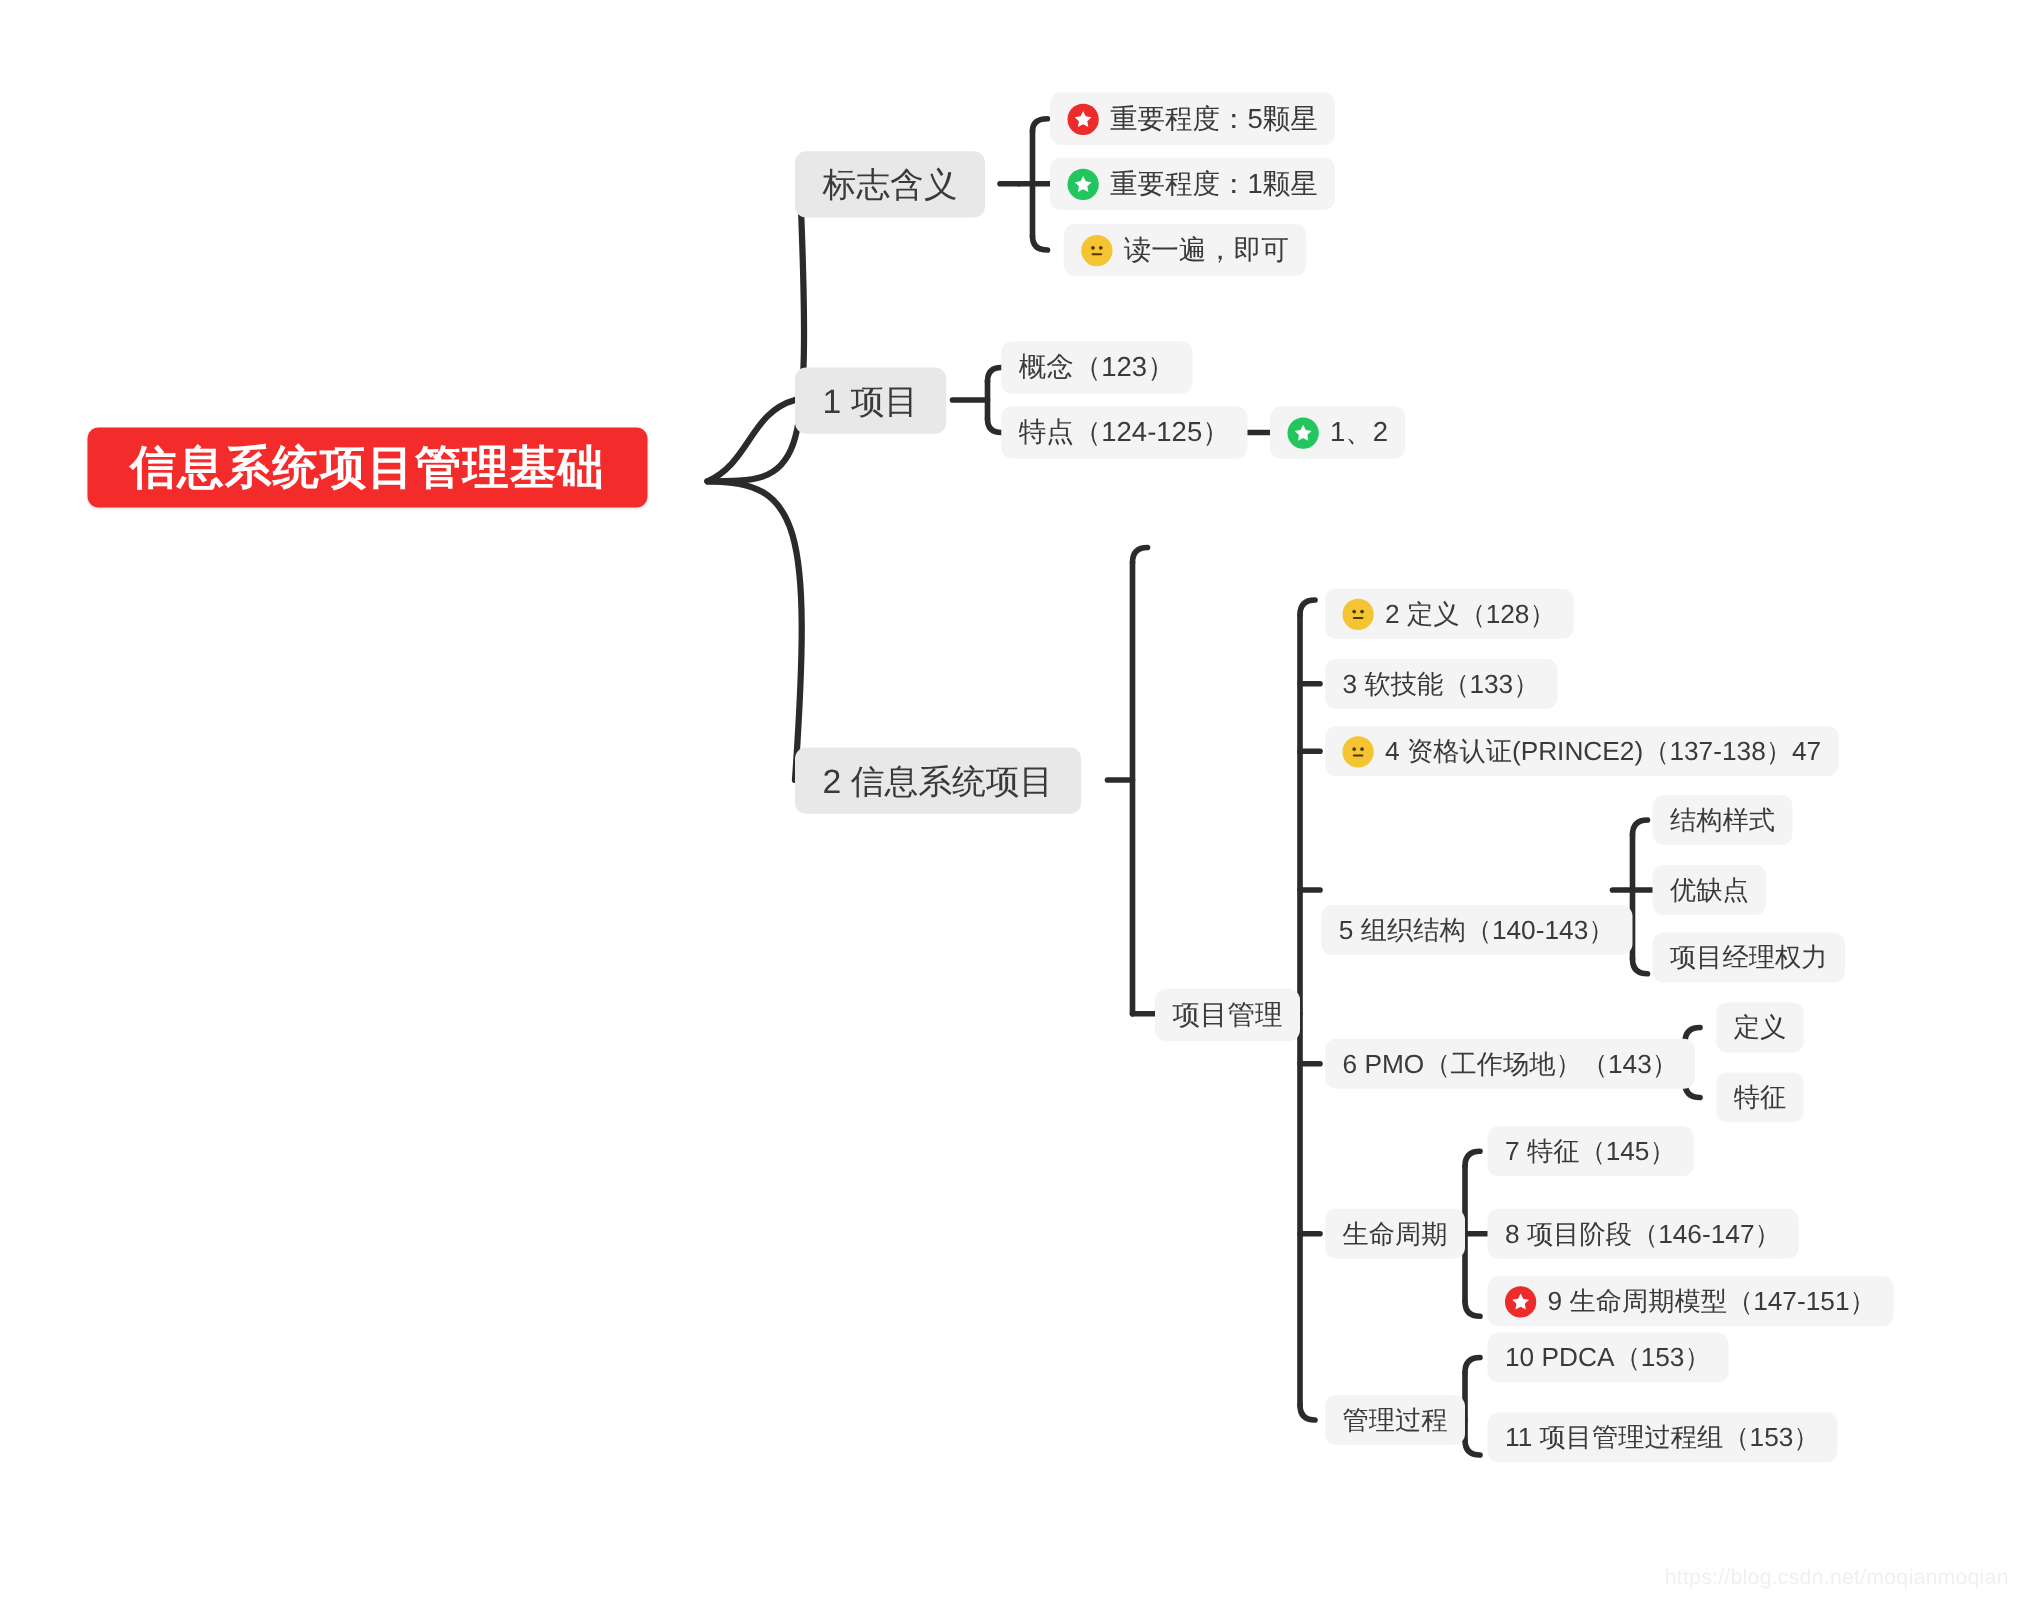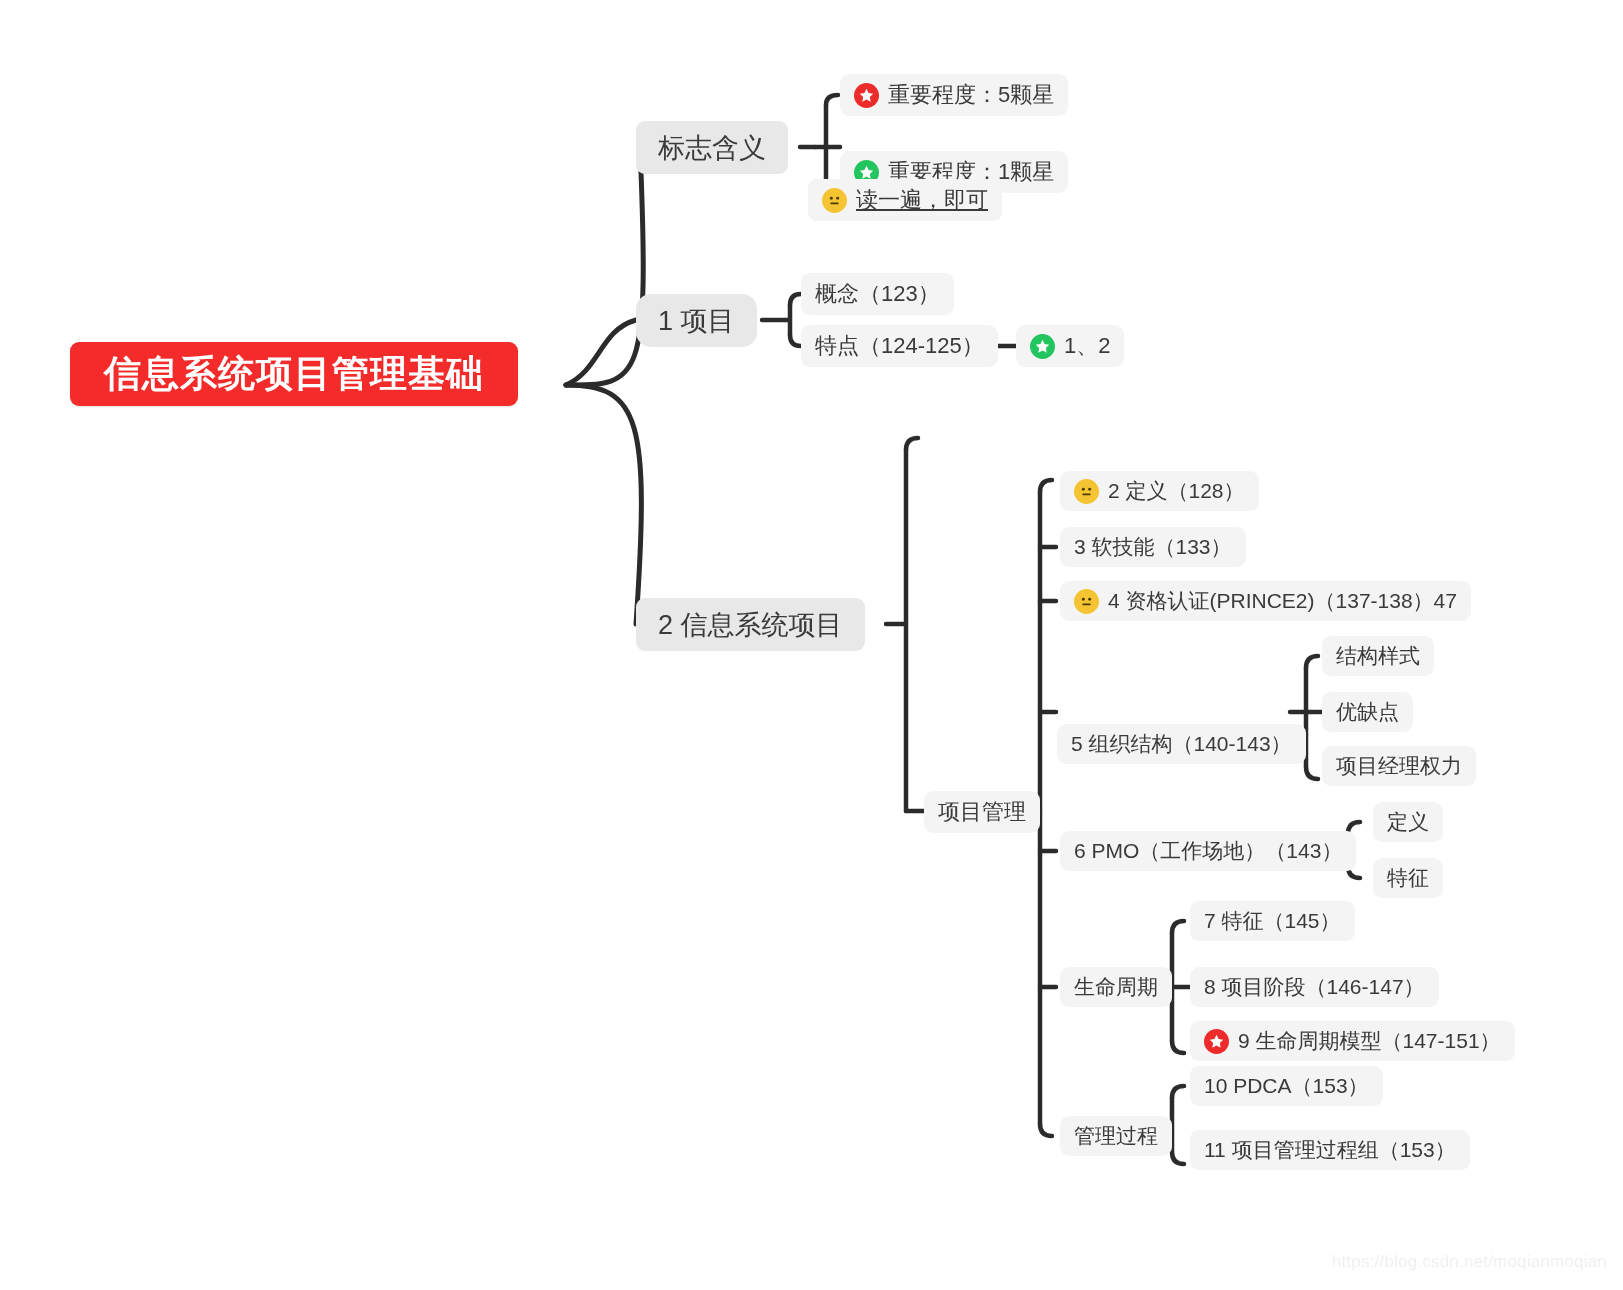--- a/index.html
+++ b/index.html
@@ -176,41 +176,41 @@
 
   <div class="node lvl2" style="left:840px; top:74px;text-align:center;">
     <span class="ico star-red">
       <svg width="17" height="17" viewBox="0 0 24 24">
           <path fill="#fff" d="M12 2.6l2.9 6 6.6.9-4.8 4.6 1.2 6.6L12 17.6 6.1 20.7l1.2-6.6L2.5 9.5l6.6-.9z"></path>
         </svg>
     </span>
     <span class="label">重要程度：5颗星</span>
   </div>
 
-  <div class="node lvl2" style="left:840px; top:126px;margin-top:25px;">
+  <div class="node lvl2" style="left:840px; top:126px;">
     <span class="ico star-green">
       <svg width="17" height="17" viewBox="0 0 24 24">
           <path fill="#fff" d="M12 2.6l2.9 6 6.6.9-4.8 4.6 1.2 6.6L12 17.6 6.1 20.7l1.2-6.6L2.5 9.5l6.6-.9z"></path>
         </svg>
     </span>
     <span class="label">重要程度：1颗星</span>
   </div>
 
-  <div class="node lvl2" style="left:808px; top:179px;text-decoration:underline;">
+  <div class="node lvl2" style="left:851px; top:179px;">
     <span class="ico face">
       <svg width="21" height="21" viewBox="0 0 24 24">
         <circle cx="8.4" cy="9.4" r="1.7" fill="#4a3a00"></circle>
         <circle cx="15.6" cy="9.4" r="1.7" fill="#4a3a00"></circle>
         <rect x="7.2" y="14.4" width="9.6" height="1.9" rx="0.9" fill="#4a3a00"></rect>
       </svg>
     </span>
     <span class="label">读一遍，即可</span>
   </div>
 
-  <div class="node lvl1" style="left:636px; top:294px;border-radius:15px;">
+  <div class="node lvl1" style="left:636px; top:294px;">
     <span class="label">1 项目</span>
   </div>
 
   <div class="node lvl2" style="left:801px; top:273px;">
     <span class="label">概念（123）</span>
   </div>
 
   <div class="node lvl2" style="left:801px; top:325px;">
     <span class="label">特点（124-125）</span>
   </div>

